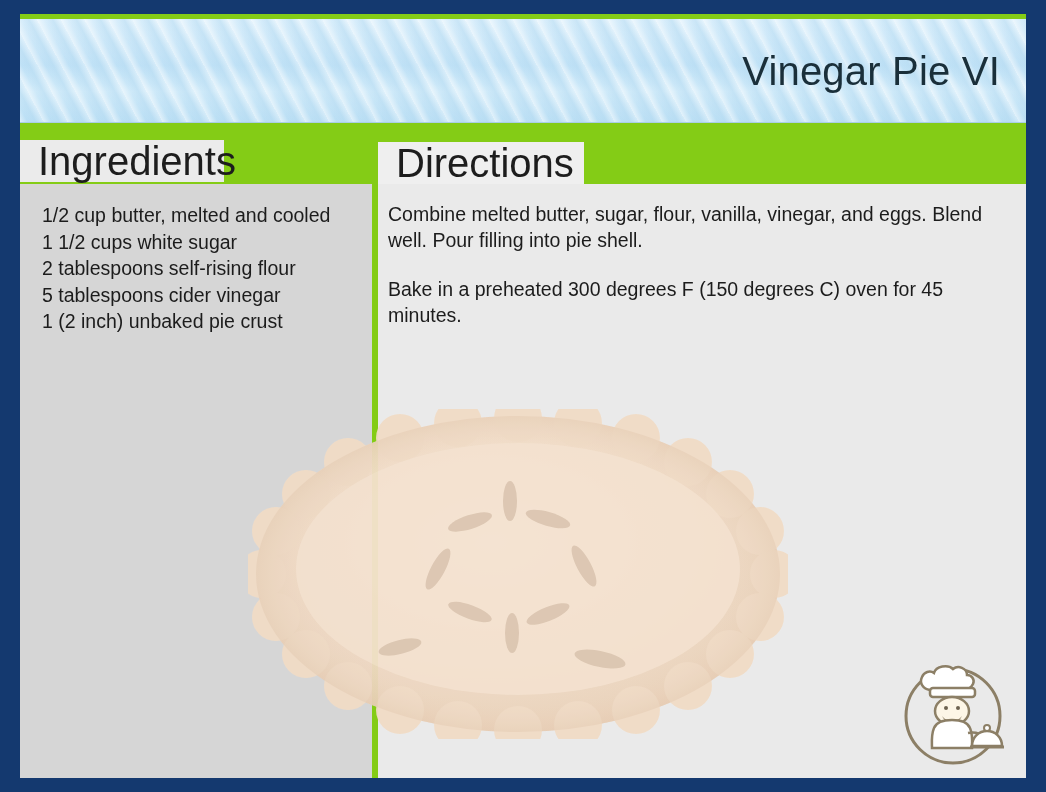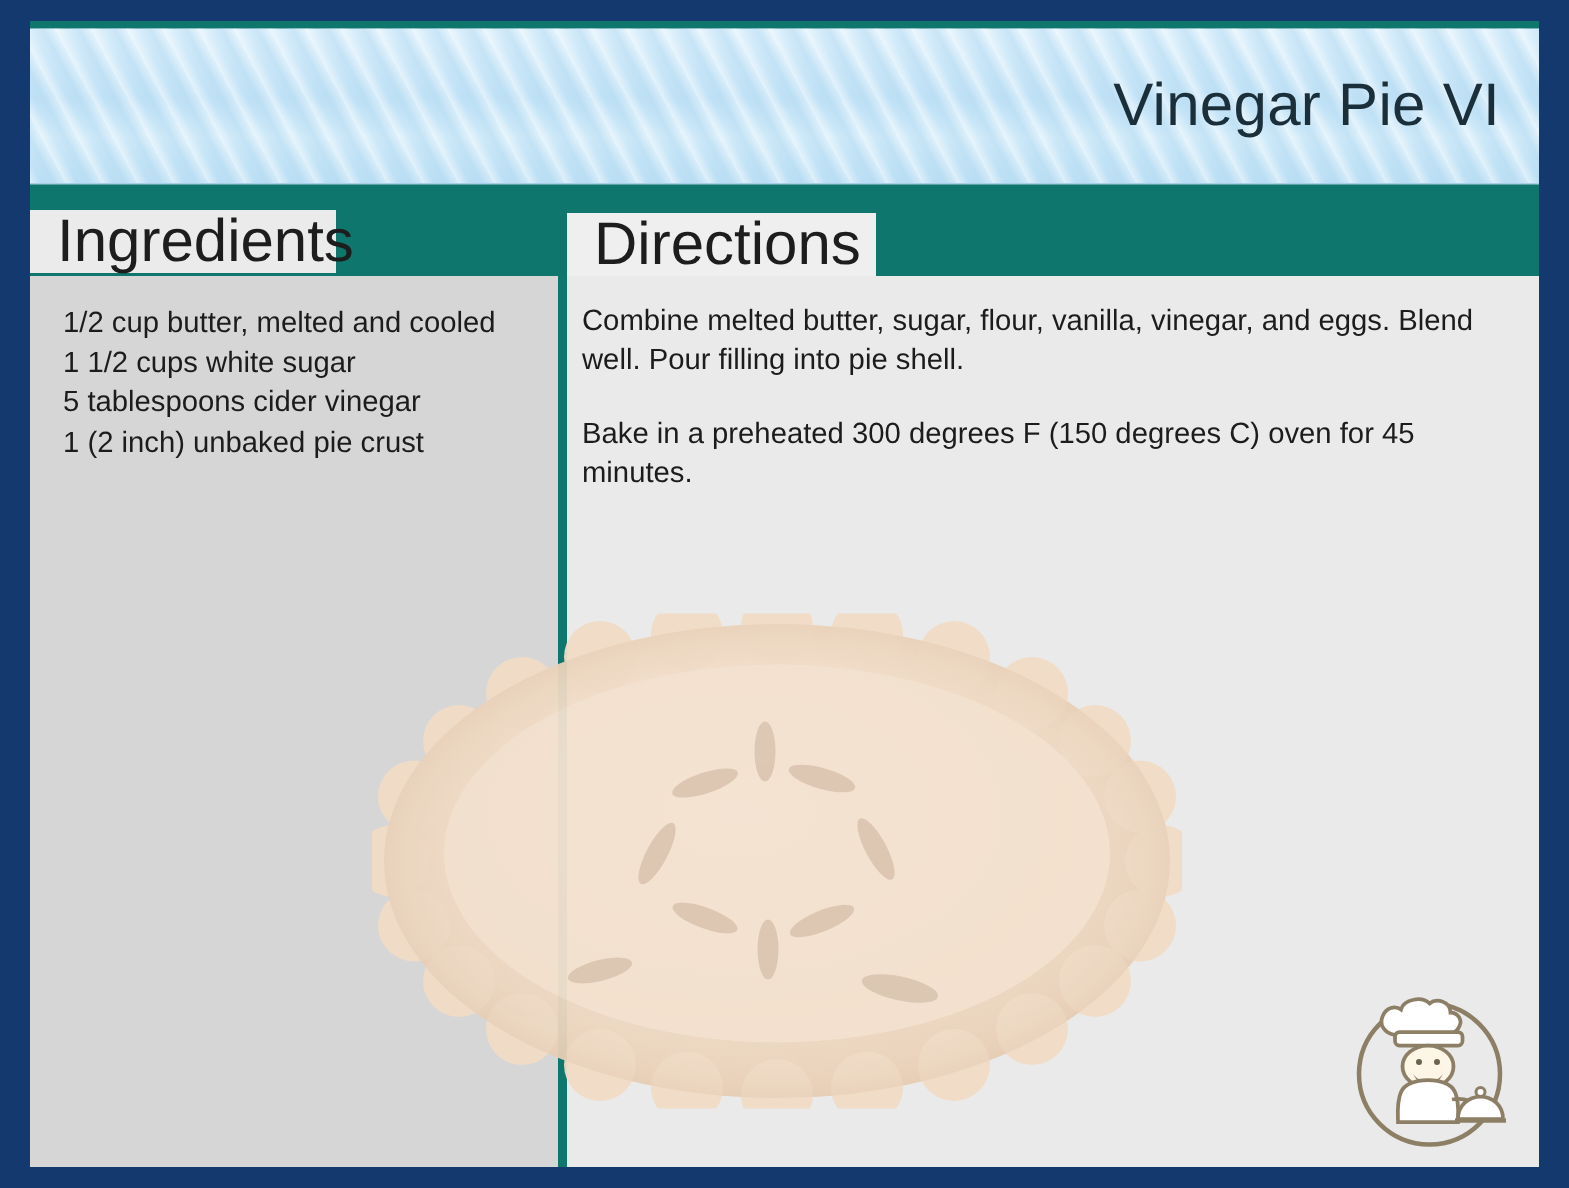--- a/index.html
+++ b/index.html
@@ -15,21 +15,21 @@
     background: #14396f;
     box-sizing: border-box;
     overflow: hidden;
   }
   .slide {
     position: absolute;
     left: 20px;
     top: 14px;
     width: 1006px;
     height: 764px;
-    background: #0f766e;
+    background: #84cc16;
     box-sizing: border-box;
     overflow: hidden;
     padding-left: 32px;
   }
 
   
   .title-banner {
     position: absolute;
     left: 0;
     top: 5px;
@@ -229,20 +229,21 @@
           <ellipse cx="264" cy="224" rx="7" ry="20"></ellipse>
           <ellipse cx="352" cy="250" rx="26" ry="8" transform="rotate(12 352 250)"></ellipse>
           <ellipse cx="152" cy="238" rx="22" ry="7" transform="rotate(-14 152 238)"></ellipse>
         </g>
       </svg>
     </div>
 
     <div class="ingredients-list">
       <div class="ingredient-line">1/2 cup butter, melted and cooled</div>
       <div class="ingredient-line">1 1/2 cups white sugar</div>
+      <div class="ingredient-line">2 tablespoons self-rising flour</div>
       <div class="ingredient-line">5 tablespoons cider vinegar</div>
       <div class="ingredient-line">1 (2 inch) unbaked pie crust</div>
     </div>
 
     <div class="directions-body">
       <p class="direction-para">Combine melted butter, sugar, flour, vanilla, vinegar, and eggs.  Blend well.  Pour filling into pie shell.</p>
       <p class="direction-para">Bake in a preheated 300 degrees F (150 degrees C) oven for 45 minutes.</p>
     </div>
 
     <div class="chef-logo">

